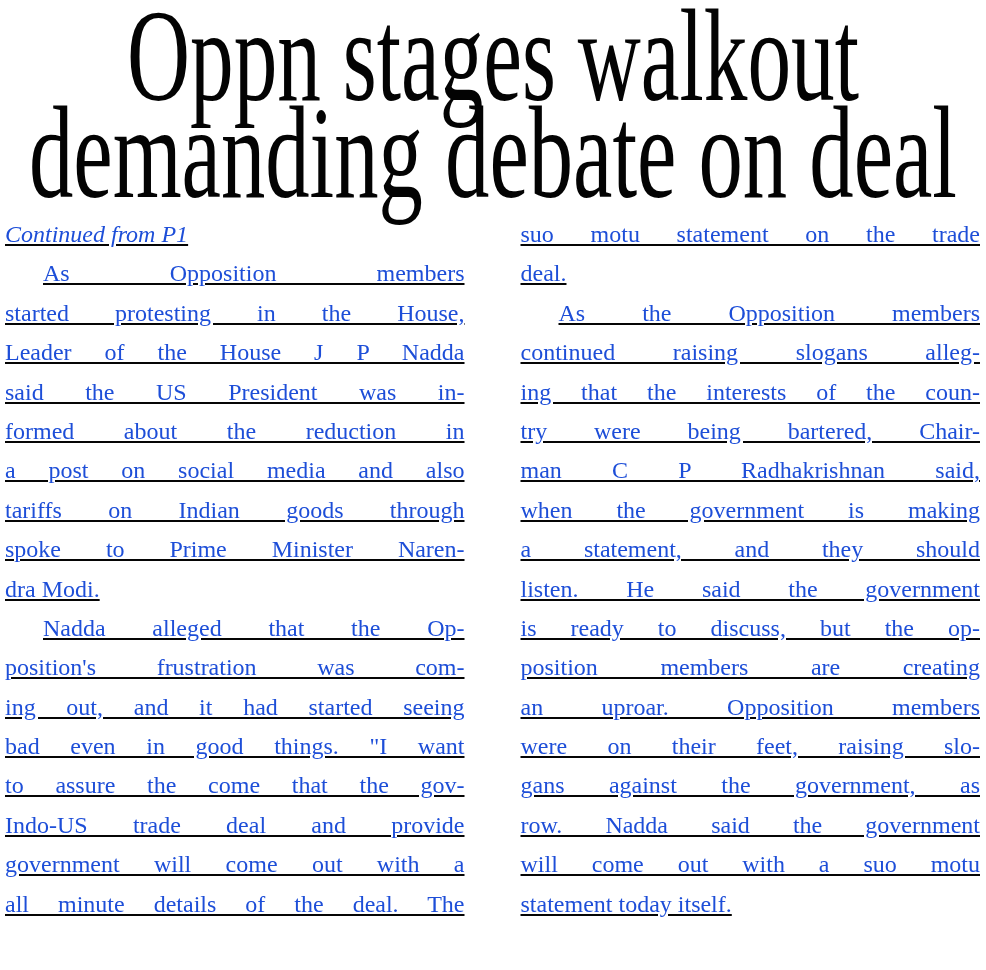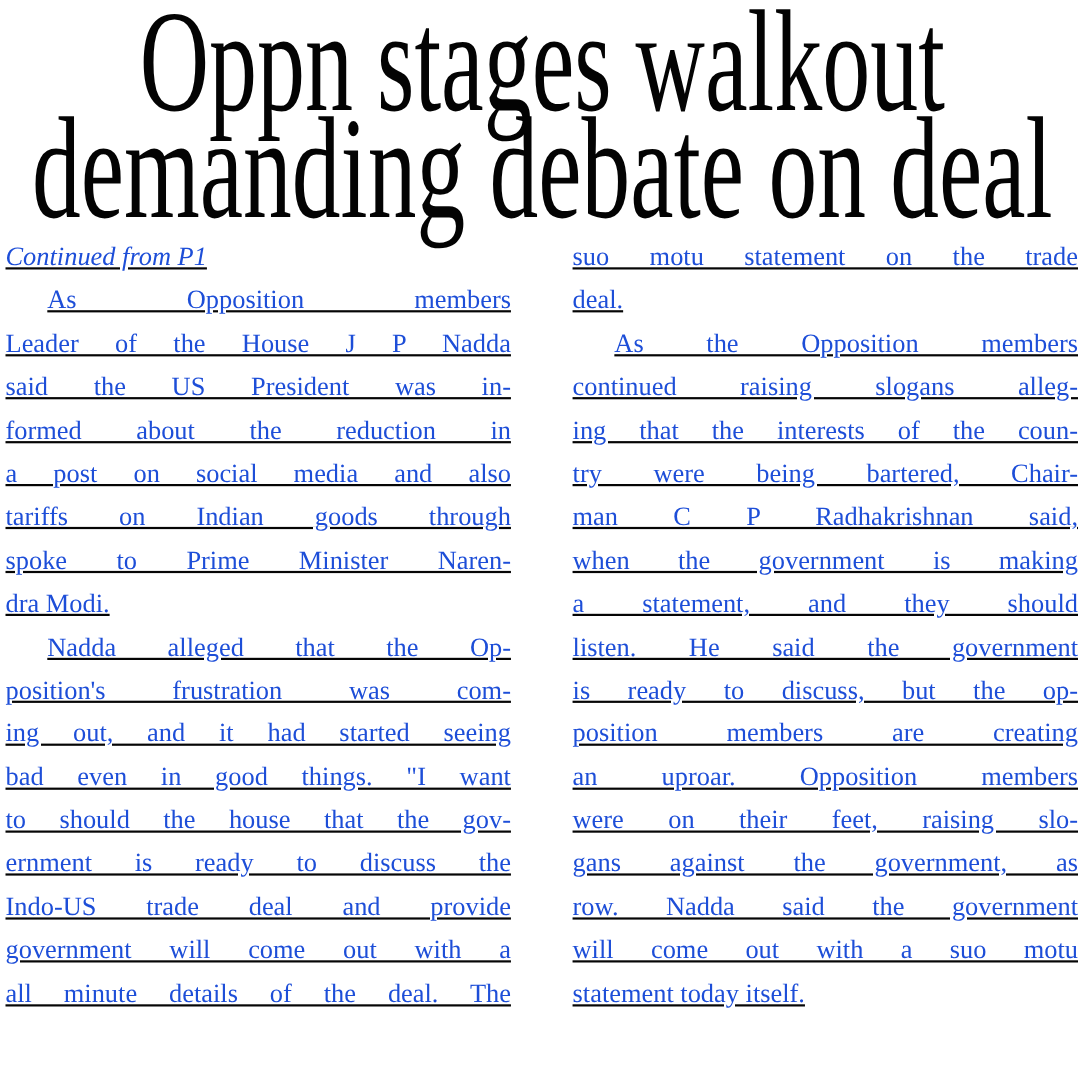--- a/index.html
+++ b/index.html
@@ -66,33 +66,33 @@
     <svg class="headline-svg" width="986" height="212" viewBox="0 0 986 212">
       <text x="493" y="100" text-anchor="middle" font-size="132" textLength="732" lengthAdjust="spacingAndGlyphs">Oppn stages walkout</text>
       <text x="493" y="197" text-anchor="middle" font-size="132" textLength="928" lengthAdjust="spacingAndGlyphs">demanding debate on deal</text>
     </svg>
   </header>
 
   <main class="body-columns">
     <div class="column">
         <div class="line last italic">Continued from P1</div>
         <div class="line indent">As Opposition members</div>
+        <div class="line">started protesting in the House,</div>
         <div class="line">Leader of the House J P Nadda</div>
         <div class="line">said the US President was in-</div>
         <div class="line">formed about the reduction in</div>
         <div class="line">a post on social media and also</div>
         <div class="line">tariffs on Indian goods through</div>
         <div class="line">spoke to Prime Minister Naren-</div>
         <div class="line last">dra Modi.</div>
         <div class="line indent">Nadda alleged that the Op-</div>
         <div class="line">position's frustration was com-</div>
         <div class="line">ing out, and it had started seeing</div>
         <div class="line">bad even in good things. "I want</div>
-        <div class="line">to should the house that the gov-</div>
-        <div class="line">ernment is ready to discuss the</div>
+        <div class="line">to assure the come that the gov-</div>
         <div class="line">Indo-US trade deal and provide</div>
         <div class="line">government will come out with a</div>
         <div class="line">all minute details of the deal. The</div>
       </div>
     <div class="column">
         <div class="line">suo motu statement on the trade</div>
         <div class="line last">deal.</div>
         <div class="line indent">As the Opposition members</div>
         <div class="line">continued raising slogans alleg-</div>
         <div class="line">ing that the interests of the coun-</div>

